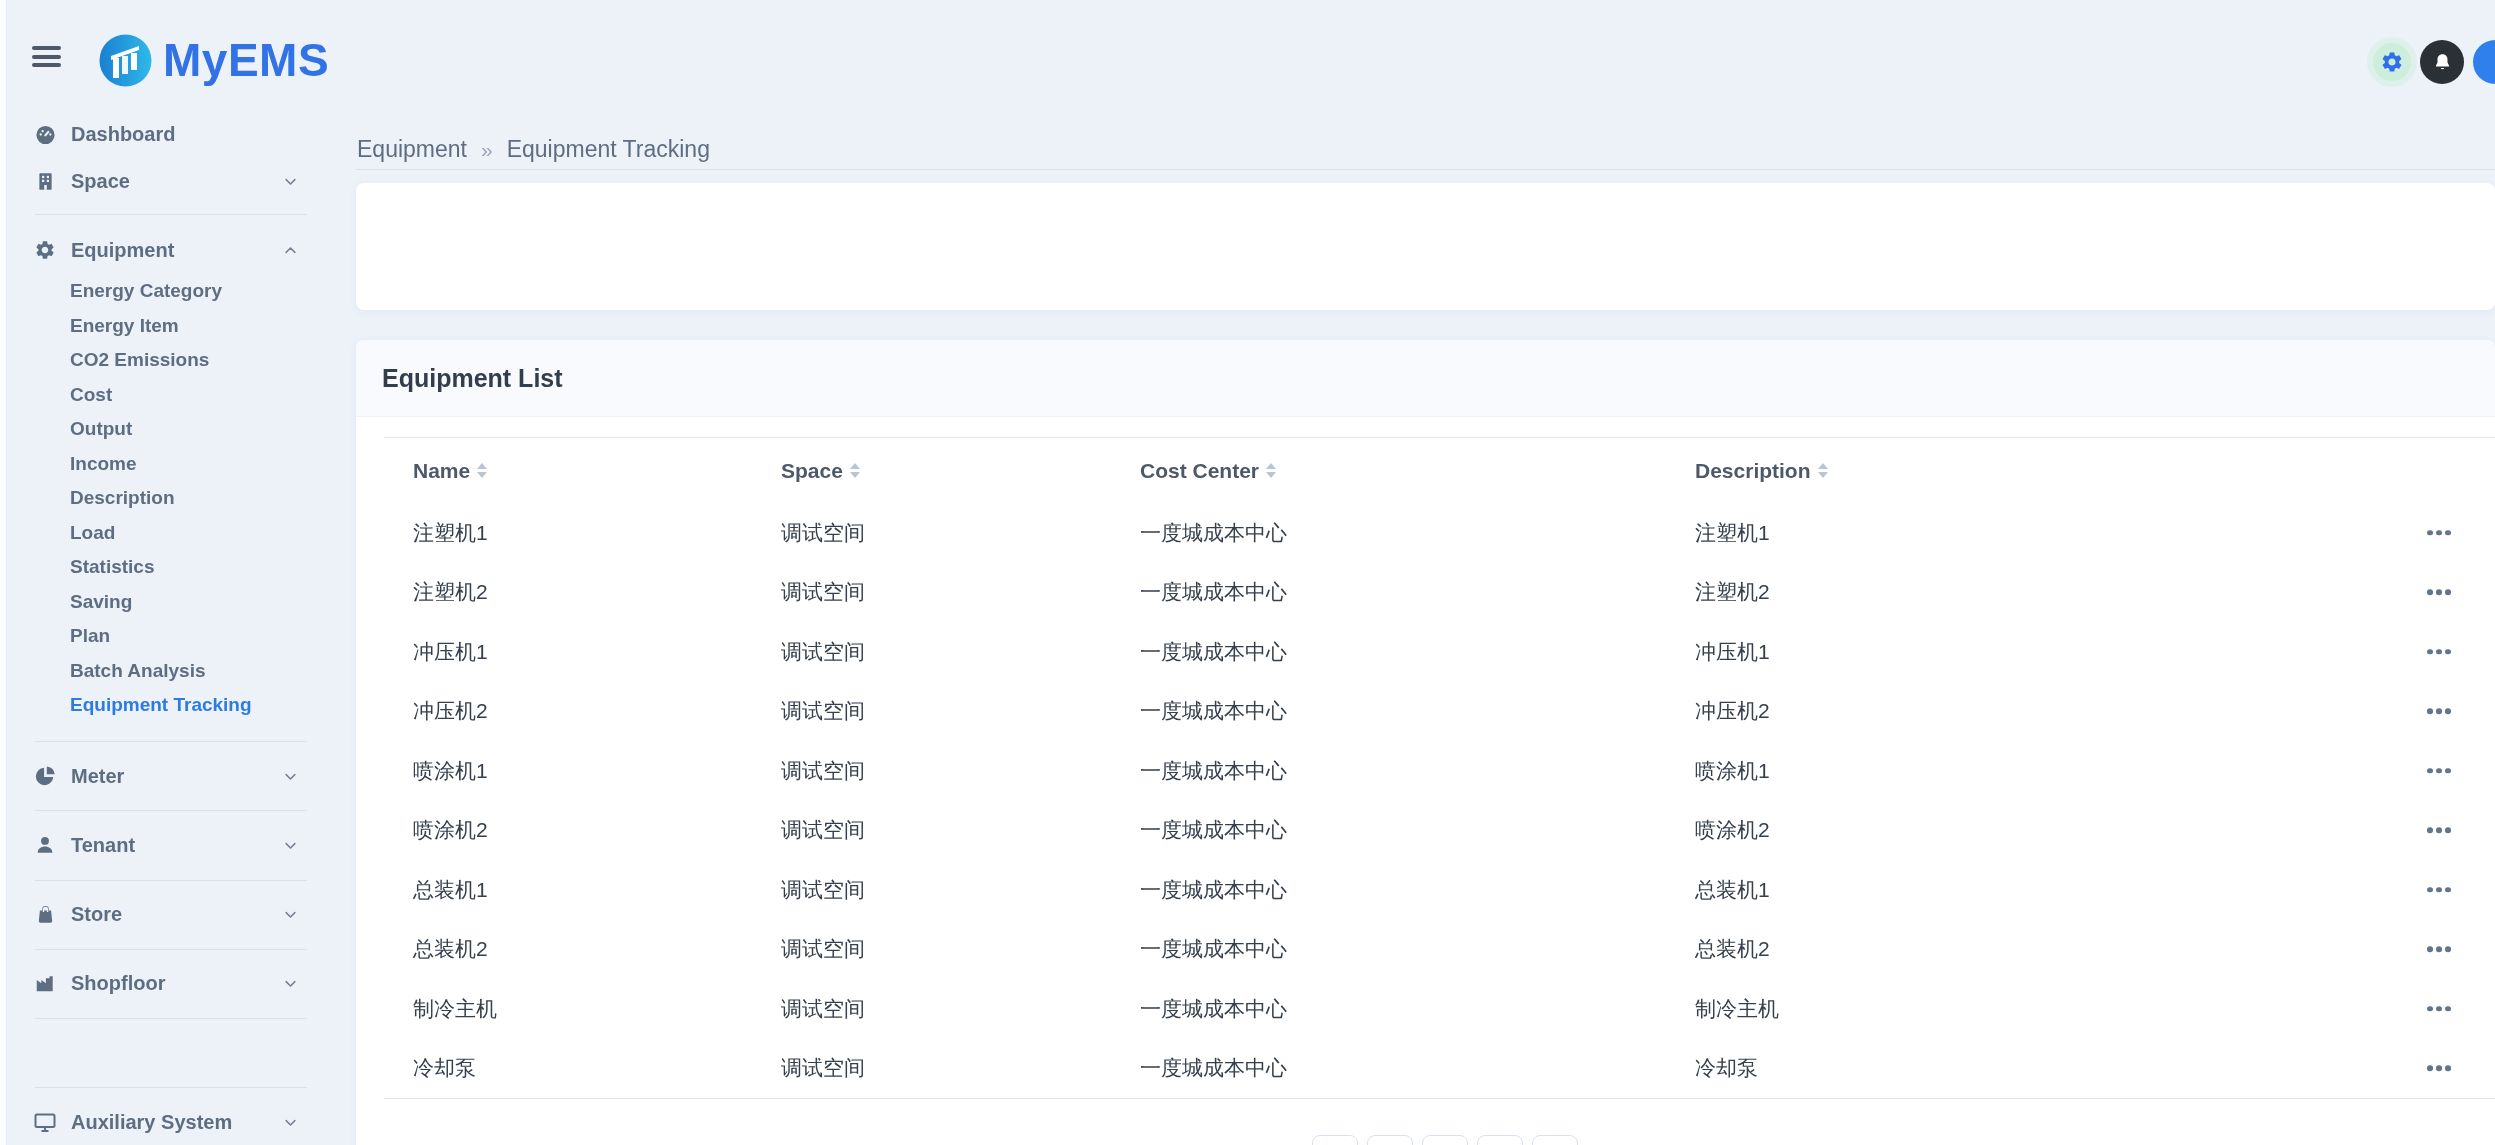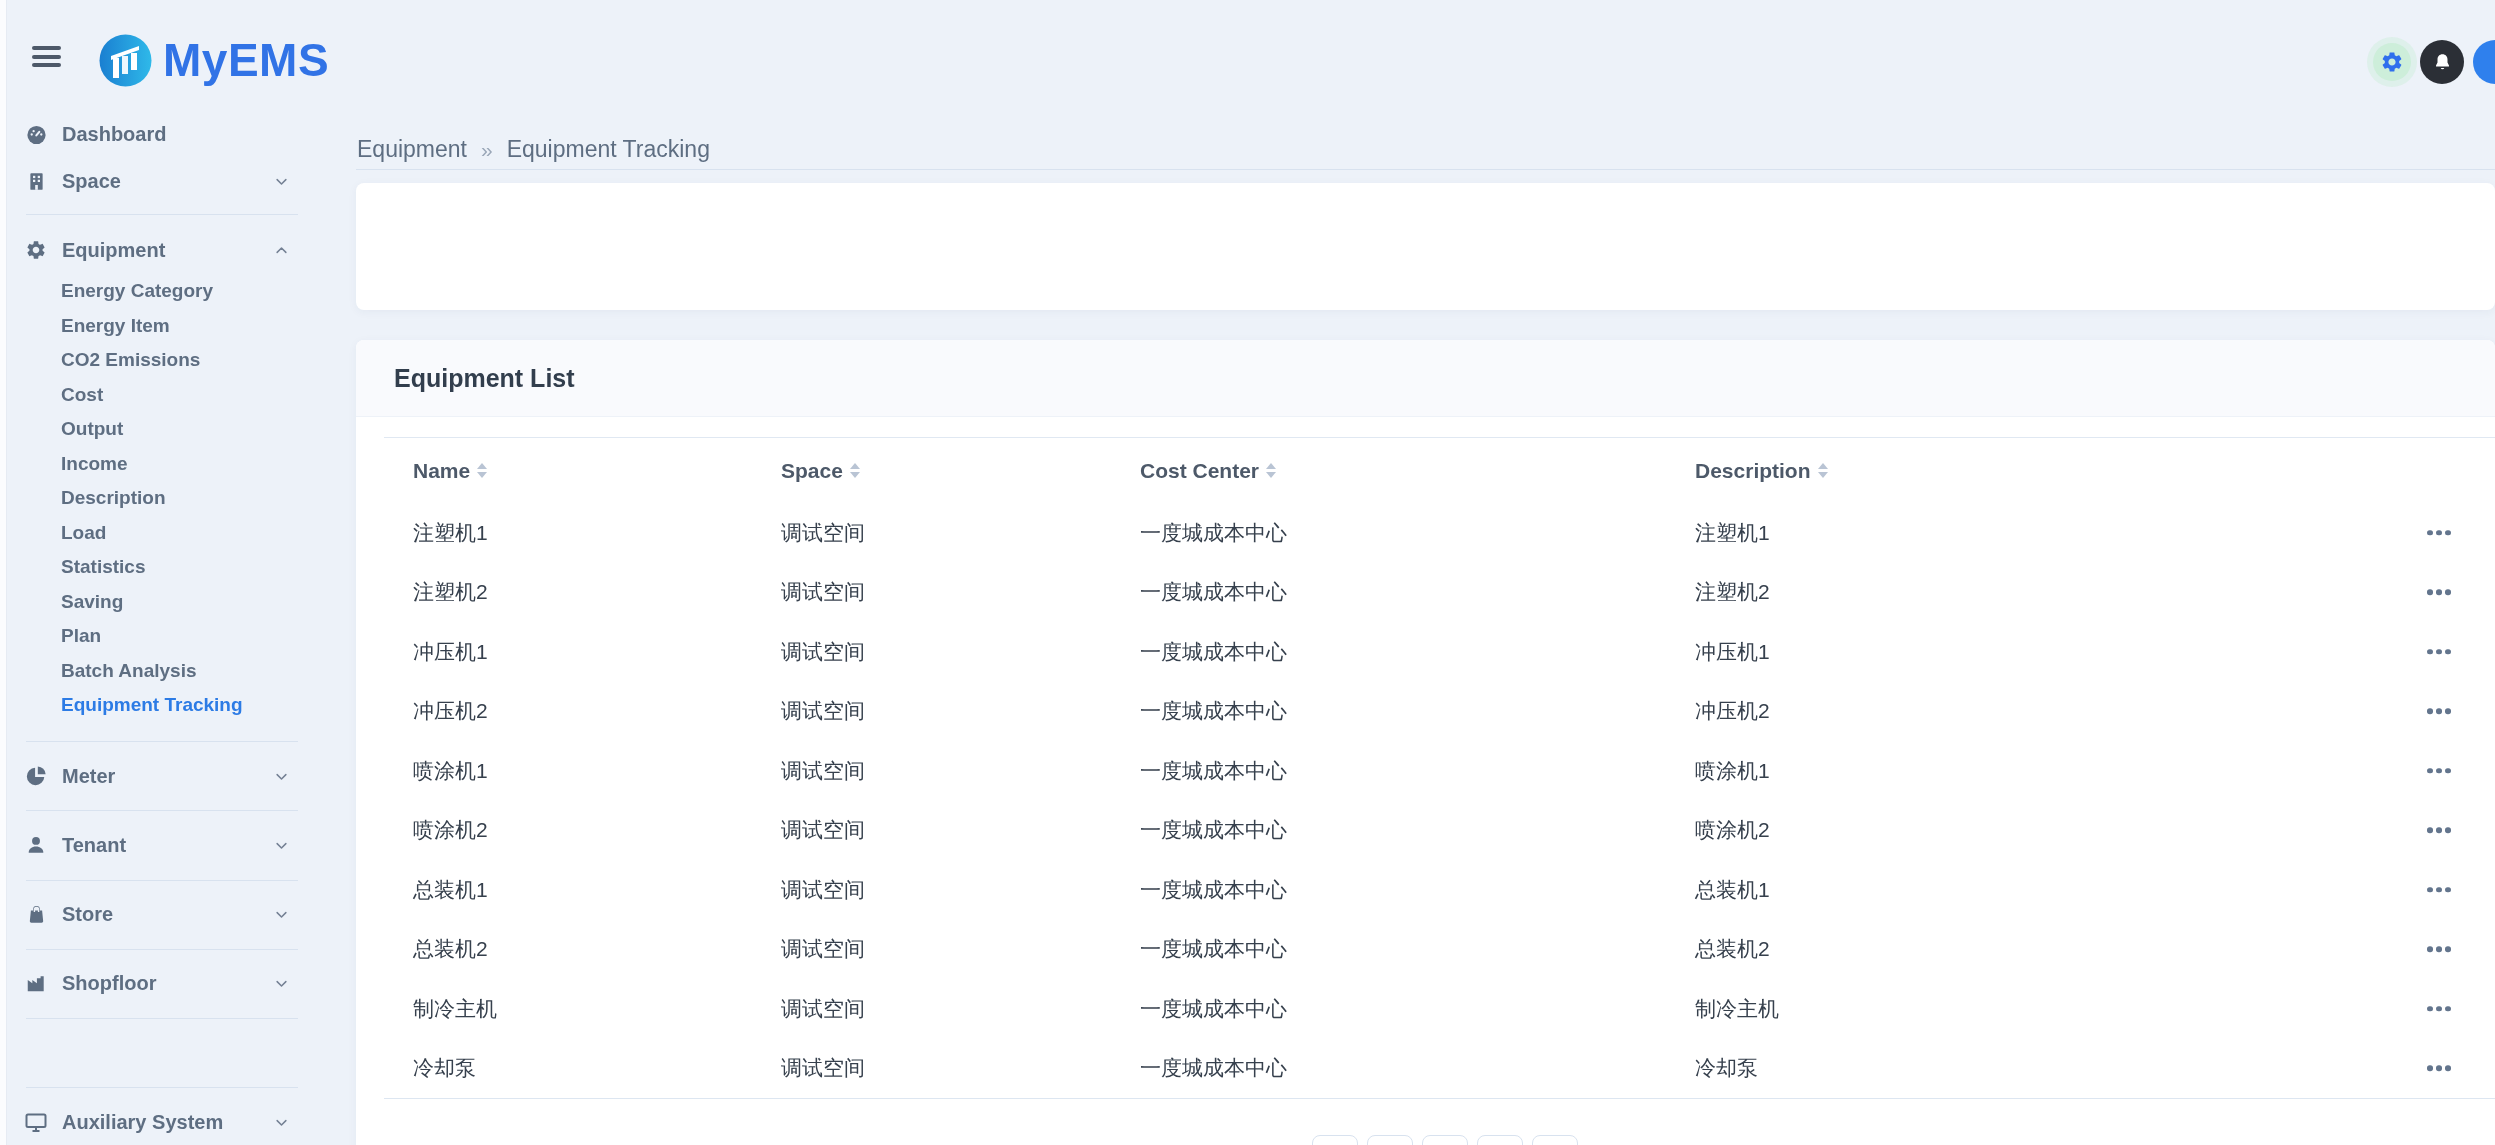--- a/index.html
+++ b/index.html
@@ -20,21 +20,21 @@
   .logo { position:absolute; left:92px; top:33px; display:flex; align-items:center; gap:11px; text-decoration:none; }
   .logo-text { font-size:46px; font-weight:800; color:#3173e6; letter-spacing:0.5px; }
   .topbar-right { position:absolute; right:-22px; top:40px; display:flex; align-items:center; gap:9px; }
   .badge-btn { width:38px; height:38px; border-radius:50%; border:none; cursor:pointer;
     display:flex; align-items:center; justify-content:center; padding:0; }
   .gear-badge { background:#cdeeda; box-shadow:0 0 0 6px rgba(205,238,218,.45); }
   .bell-badge { background:#2b2f36; width:44px; height:44px; }
   .avatar { width:44px; height:44px; border-radius:50%; background:#2f80ed; border:none; }
 
   
-  .sidebar { position:absolute; left:1px; top:0; width:312px; height:1145px; }
+  .sidebar { position:absolute; left:10px; top:0; width:312px; height:1145px; }
   .side-item { position:absolute; left:0; width:100%; height:40px; display:flex;
     align-items:center; cursor:pointer; background:none; border:none; text-align:left; }
   .side-item .ic { width:24px; display:flex; justify-content:center; margin-left:23px; }
   .side-item .lbl { font-size:20px; font-weight:600; color:#5e6e82; margin-left:14px; white-space:nowrap; }
   .side-item .chev { position:absolute; right:24px; display:flex; }
   .sub-item { position:absolute; left:60px; height:34px; display:flex; align-items:center;
     font-size:19px; font-weight:600; color:#5e6e82; cursor:pointer; background:none; border:none; white-space:nowrap; }
   .sub-item.active { color:#2c7be5; }
   .side-div { position:absolute; left:25px; width:272px; height:1px; background:#d8e2ef; }
 
@@ -52,21 +52,21 @@
   .space-input { position:absolute; left:21px; top:237px; width:526px; height:38px;
     background:#e8edf5; border:1px solid #dae2ee; border-radius:5px; font-size:20px;
     color:#344050; padding:0 14px; font-family:inherit; }
   .export-btn { position:absolute; left:571px; top:233px; width:120px; height:41px;
     background:#fff; border:1px solid #d8e2ef; border-radius:6px; cursor:pointer;
     display:flex; align-items:center; justify-content:center; gap:9px;
     font-size:20px; font-weight:600; color:#344050; box-shadow:0 1px 3px rgba(40,60,90,.08); font-family:inherit; }
 
   .list-card { left:0; top:340px; width:2139px; height:905px; }
   .list-head { height:77px; background:#f9fafd; border-bottom:1px solid #eef2f8;
-    border-radius:8px 8px 0 0; display:flex; align-items:center; padding-left:38px; }
+    border-radius:8px 8px 0 0; display:flex; align-items:center; padding-left:26px; }
   .list-title { font-size:25px; font-weight:700; color:#323e4d; }
   .tbl { position:absolute; left:28px; top:97px; width:2111px; border-top:1px solid #e0e8f2; }
   .thead { position:relative; height:65px; }
   .th { position:absolute; top:50%; transform:translateY(-50%); display:flex; align-items:center; gap:7px;
     font-size:21px; font-weight:600; color:#4d5969; background:none; border:none; cursor:pointer; font-family:inherit; }
   .trow { position:relative; height:59.5px; }
   .td { position:absolute; top:50%; transform:translateY(-50%); font-size:21px; color:#36404d; white-space:nowrap;text-align:center; }
   .col-name  { left:29px; }
   .col-space { left:397px; }
   .col-cc    { left:756px; }

